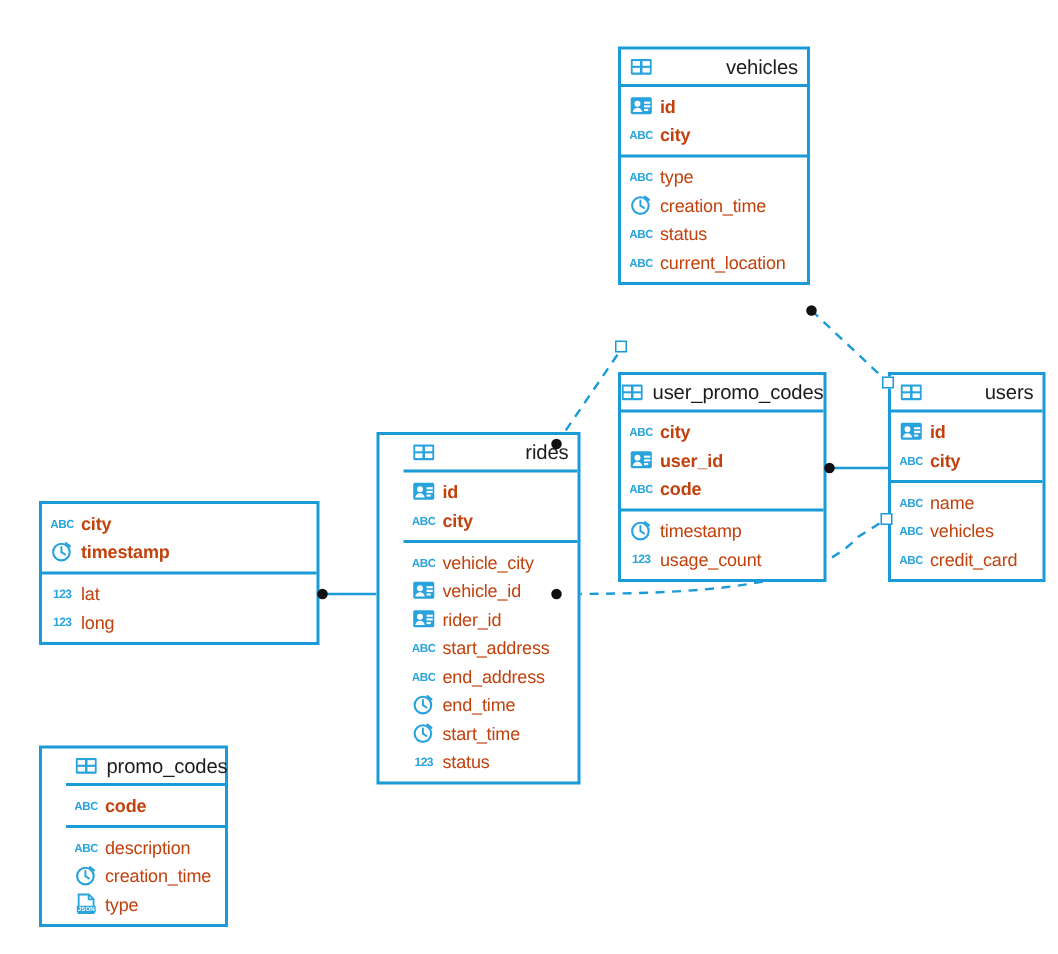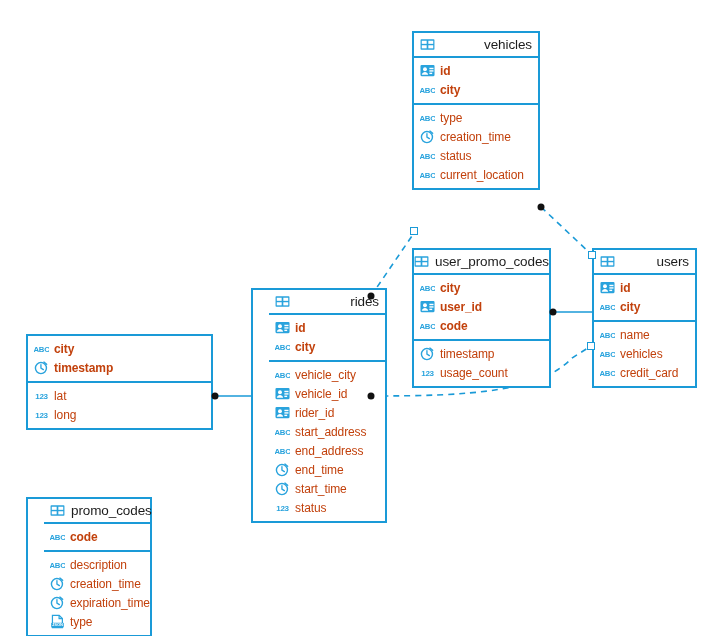--- a/index.html
+++ b/index.html
@@ -443,30 +443,20 @@
               <circle cx="7.4" cy="8.6" r="5.9" fill="none" stroke="#29a3dd" stroke-width="1.5"></circle>
               <path d="M7.4 4.9 v3.7 l2.6 1.7" fill="none" stroke="#29a3dd" stroke-width="1.4" stroke-linecap="round"></path>
               <path d="M10.6 2.2 l2.9 2.3" stroke="#29a3dd" stroke-width="1.5" stroke-linecap="round"></path>
             </svg>
           </span>
           <span class="nm">creation_time</span>
         </div>
         <div class="fld">
           <span class="ico">
             <svg viewBox="0 0 16 16">
-              <circle cx="7.4" cy="8.6" r="5.9" fill="none" stroke="#29a3dd" stroke-width="1.5"></circle>
-              <path d="M7.4 4.9 v3.7 l2.6 1.7" fill="none" stroke="#29a3dd" stroke-width="1.4" stroke-linecap="round"></path>
-              <path d="M10.6 2.2 l2.9 2.3" stroke="#29a3dd" stroke-width="1.5" stroke-linecap="round"></path>
-            </svg>
-          </span>
-          <span class="nm">expiration_time</span>
-        </div>
-        <div class="fld">
-          <span class="ico">
-            <svg viewBox="0 0 16 16">
               <path d="M2.6 1.4 h7.2 l3.4 3.4 v9.8 h-10.6 z" fill="#fff" stroke="#29a3dd" stroke-width="1.3"></path>
               <path d="M9.7 1.6 v3.3 h3.3" fill="none" stroke="#29a3dd" stroke-width="1.3"></path>
               <rect x="1.3" y="9.4" width="13.4" height="4.9" rx="0.6" fill="#29a3dd"></rect>
               <text x="8" y="13.3" font-family="Liberation Sans, sans-serif" font-size="4.4" font-weight="bold" fill="#fff" text-anchor="middle">JSON</text>
             </svg>
           </span>
           <span class="nm">type</span>
         </div>
       </div>
     </div>

